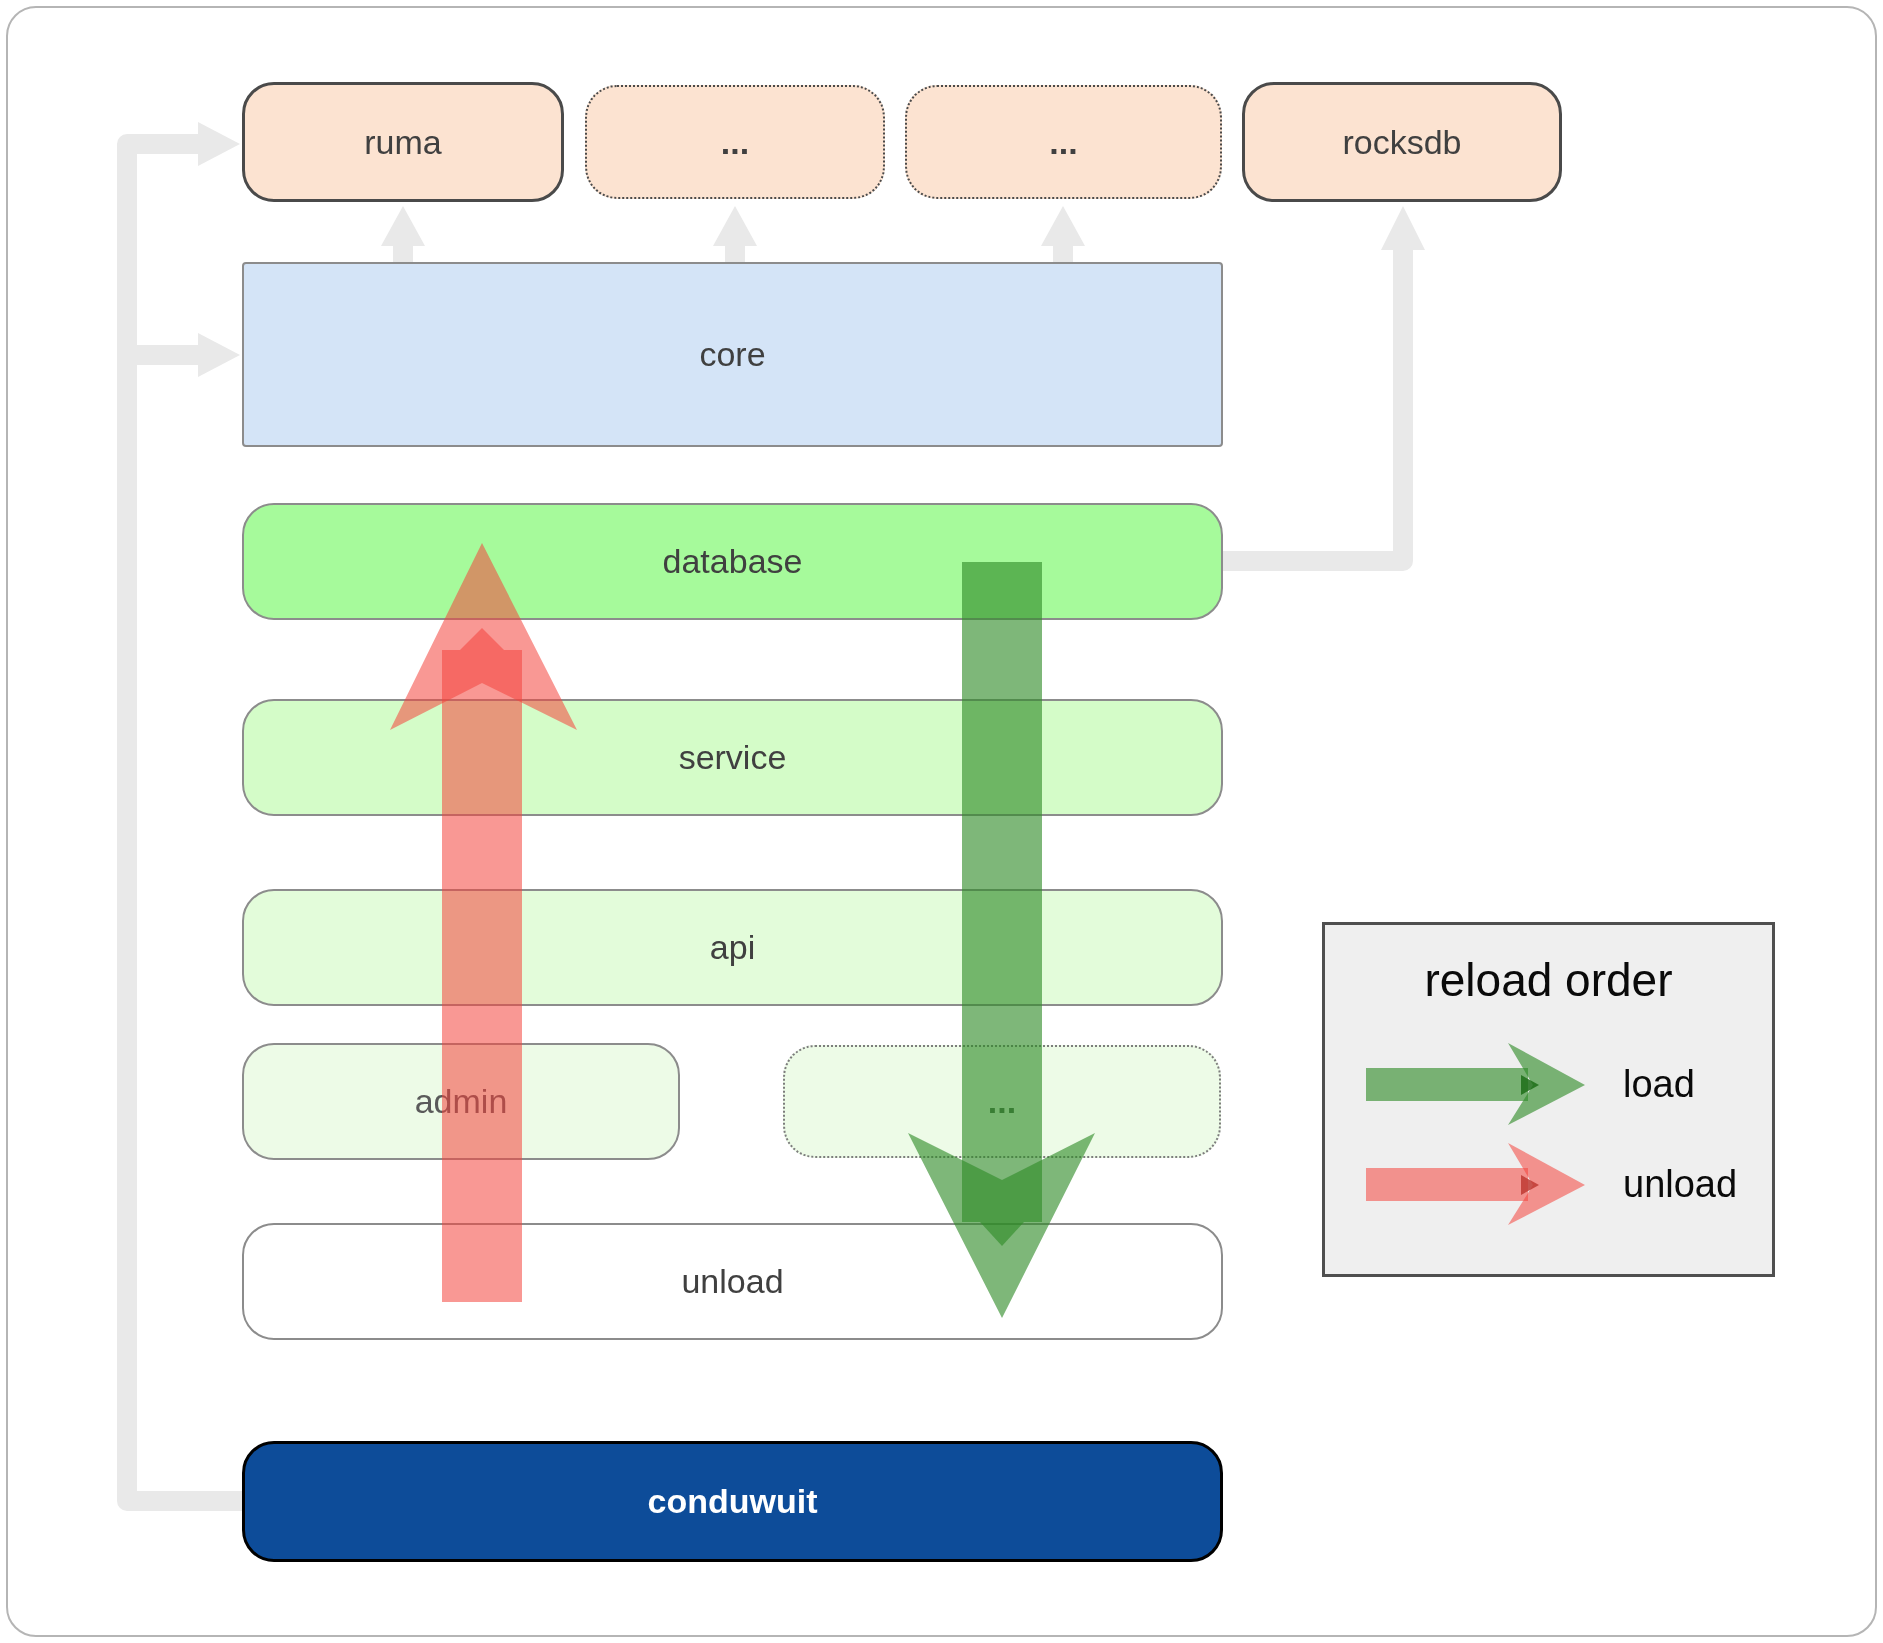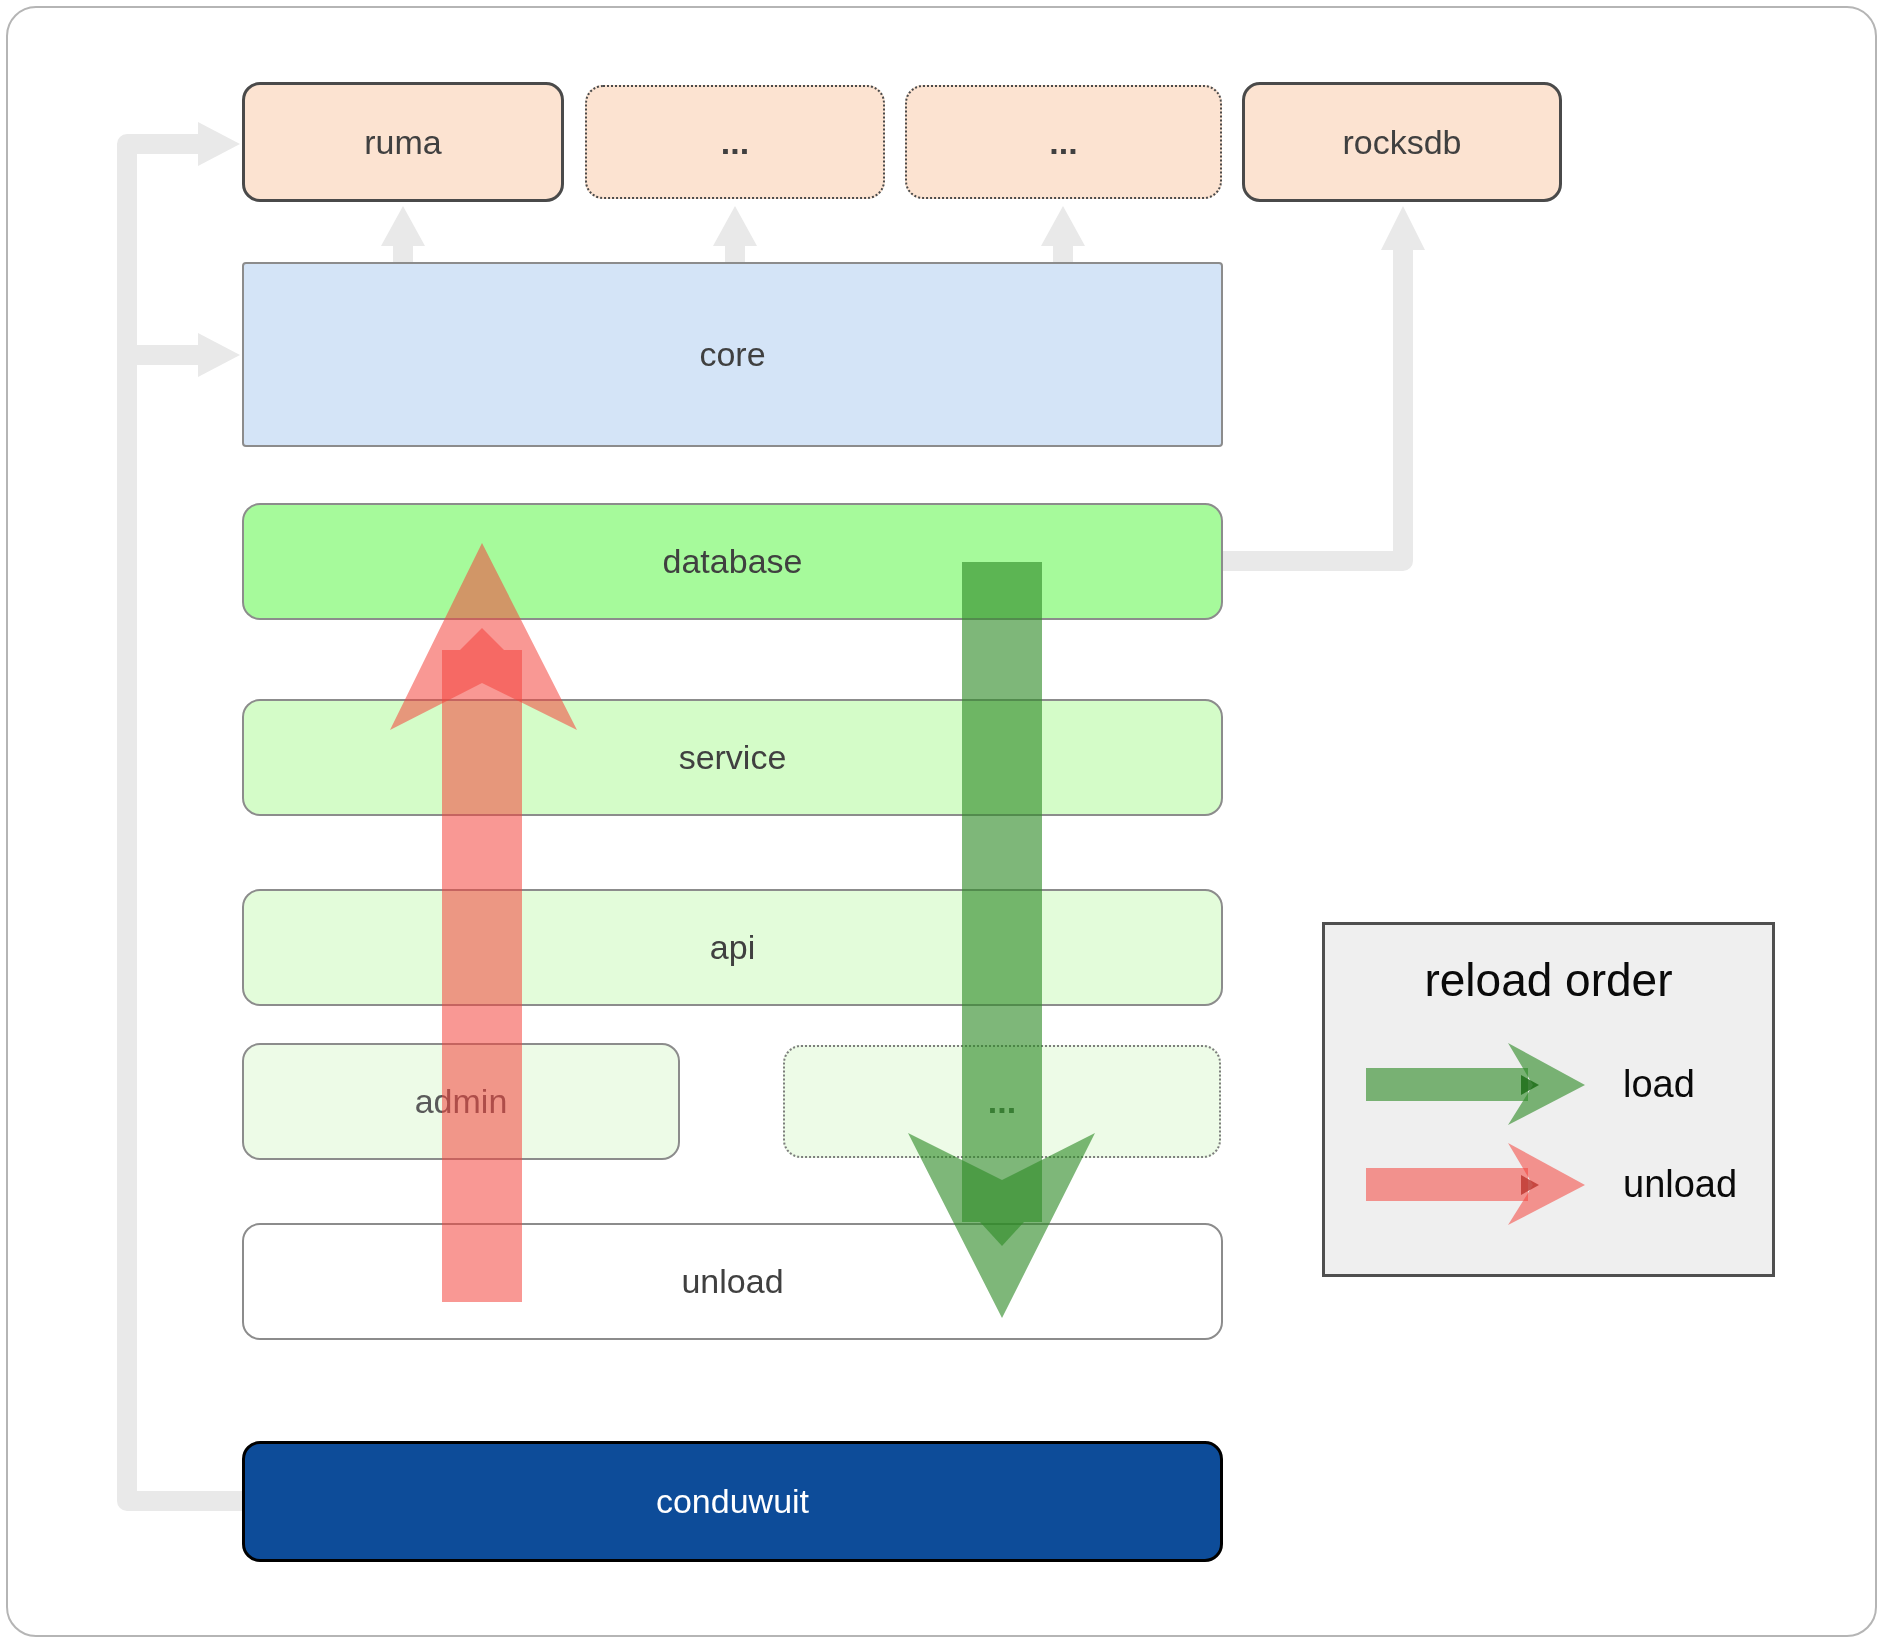--- a/index.html
+++ b/index.html
@@ -7,34 +7,34 @@
     position:relative;width:1883px;height:1643px;background:#ffffff;
     font-family:"Liberation Sans",sans-serif;overflow:hidden;
   }
   .frame{
     position:absolute;left:6px;top:6px;width:1867px;height:1627px;
     border:2px solid #b5b5b5;border-radius:30px;
   }
   svg.layer{position:absolute;left:0;top:0;pointer-events:none;}
   .box{
     position:absolute;display:flex;align-items:center;justify-content:center;
-    font-size:34px;color:#404040;box-sizing:border-box;border-radius:18px;
+    font-size:34px;color:#404040;box-sizing:border-box;border-radius:32px;
   }
   .b-ruma      {left:242px;top:82px;  width:322px;height:120px;background:#fce3d1;border:3px solid #4a4a4a;}
   .b-dots1     {left:585px;top:85px;  width:300px;height:114px;background:#fce3d1;border:2.5px dotted #4a4a4a;font-weight:700;}
   .b-dots2     {left:905px;top:85px;  width:317px;height:114px;background:#fce3d1;border:2.5px dotted #4a4a4a;font-weight:700;}
   .b-rocksdb   {left:1242px;top:82px; width:320px;height:120px;background:#fce3d1;border:3px solid #4a4a4a;}
   .b-core      {left:242px;top:262px; width:981px;height:185px;background:#d4e4f7;border:2.5px solid #8c8c8c;border-radius:4px;}
   .b-database  {left:242px;top:503px; width:981px;height:117px;background:#a6fa9b;border:2.5px solid #8c8c8c;}
   .b-service   {left:242px;top:683px; width:981px;height:117px;background:#d4fcc8;border:2.5px solid #8c8c8c;margin-top:16px;}
   .b-api       {left:242px;top:863px; width:981px;height:117px;background:#e3fcda;border:2.5px solid #8c8c8c;margin-top:26px;}
   .b-admin     {left:242px;top:1043px;width:438px;height:117px;background:#edfbe7;border:2.5px solid #8c8c8c;color:#5a5a5a;}
   .b-dots3     {left:783px;top:1045px;width:438px;height:113px;background:#edfbe7;border:2.5px dotted #7d7d7d;font-weight:700;color:#4a6a4a;}
   .b-router    {left:242px;top:1223px;width:981px;height:117px;background:#ffffff;border:2.5px solid #8c8c8c;}
-  .b-conduwuit {left:242px;top:1441px;width:981px;height:121px;background:#0d4c99;border:3px solid #000000;color:#ffffff;font-weight:400;}
+  .b-conduwuit {left:242px;top:1441px;width:981px;height:121px;background:#0d4c99;border:3px solid #000000;color:#ffffff;font-weight:700;}
   .legend{
     position:absolute;left:1322px;top:922px;width:453px;height:355px;
     background:#efefef;border:3px solid #4f4f4f;box-sizing:border-box;
   }
   .legend-title{
     position:absolute;left:0;top:28px;width:100%;text-align:center;
     font-size:46px;color:#0a0a0a;
   }
   .legend-label{position:absolute;font-size:38px;color:#0a0a0a;}
   .legend-label.load{left:298px;top:138px;}

